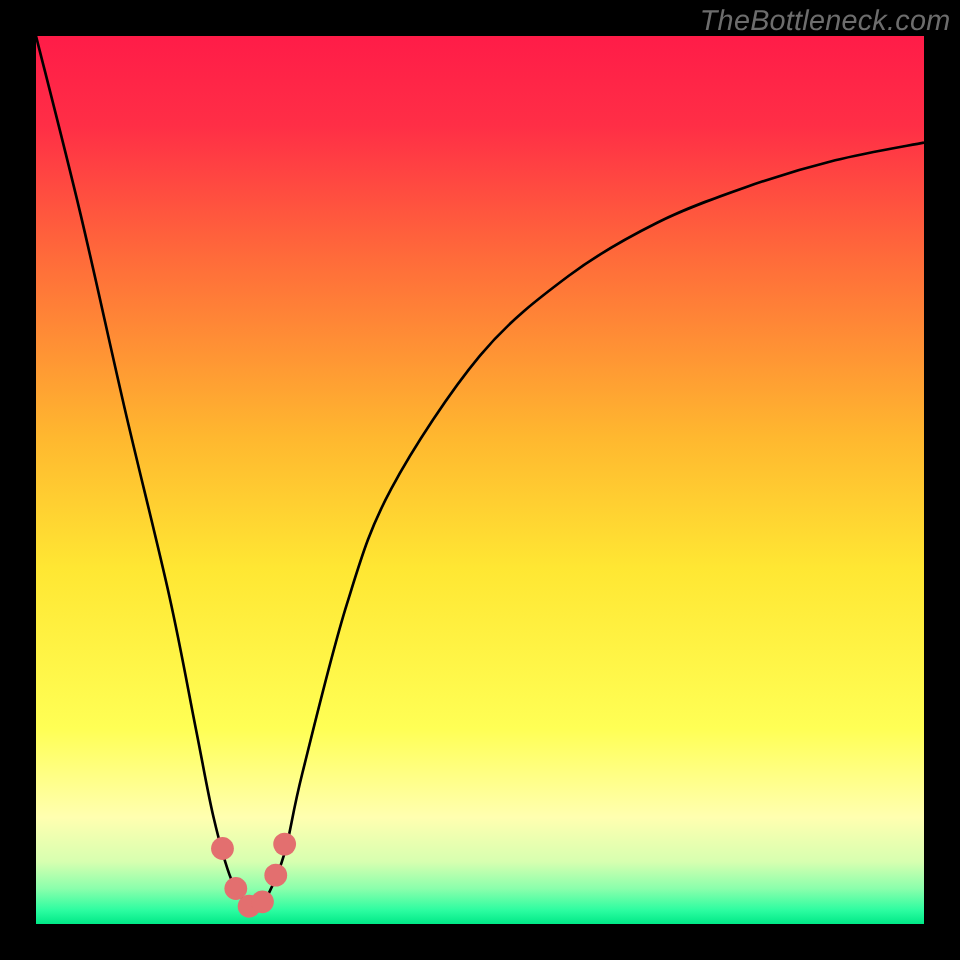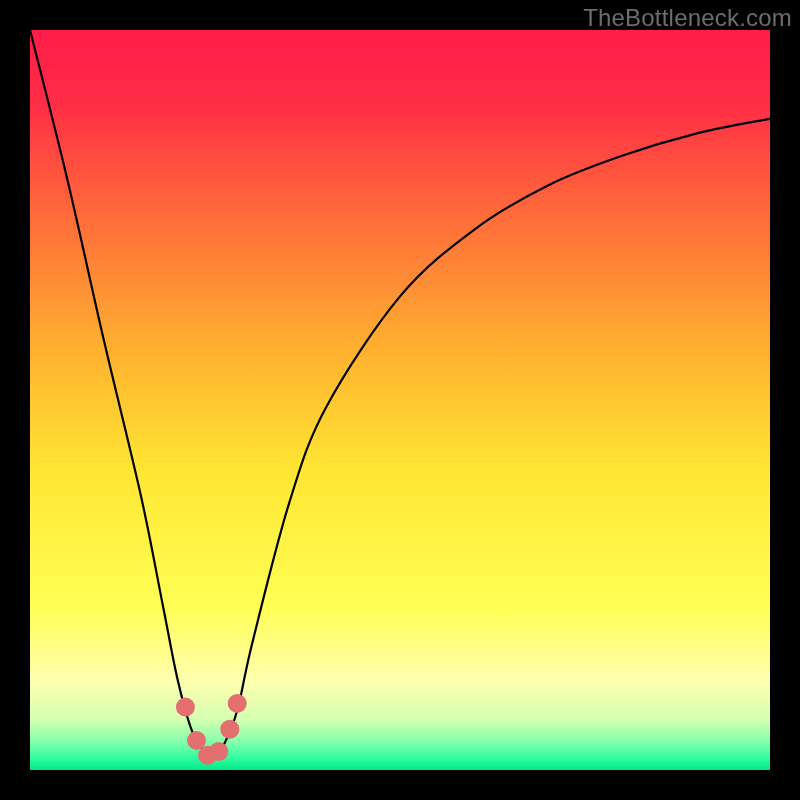--- a/index.html
+++ b/index.html
@@ -11,20 +11,21 @@
     overflow: hidden;
     font-family: Arial, Helvetica, sans-serif;
   }
   .frame {
     position: absolute;
     left: 0;
     top: 0;
     width: 800px;
     height: 764px;
     background: #000;
+    font-style: italic;
   }
   .plot-area {
     position: absolute;
     left: 30px;
     top: 30px;
     width: 740px;
     height: 740px;
     overflow: hidden;
   }
   .gradient {

